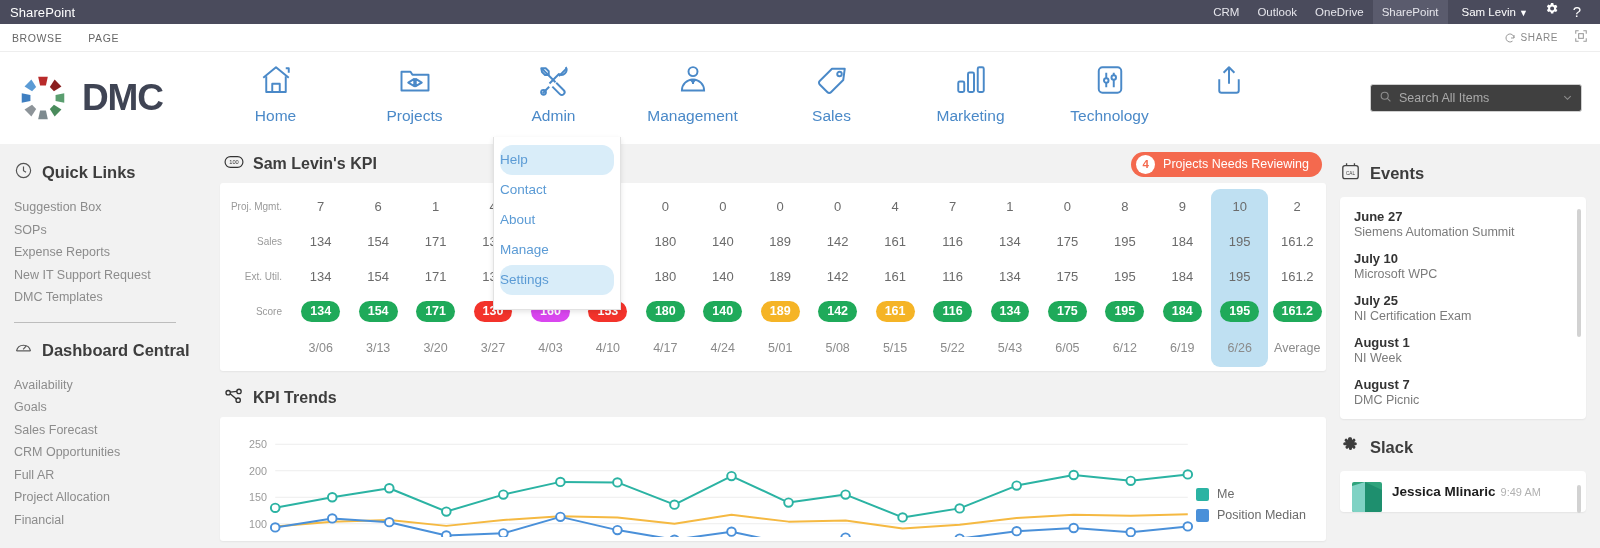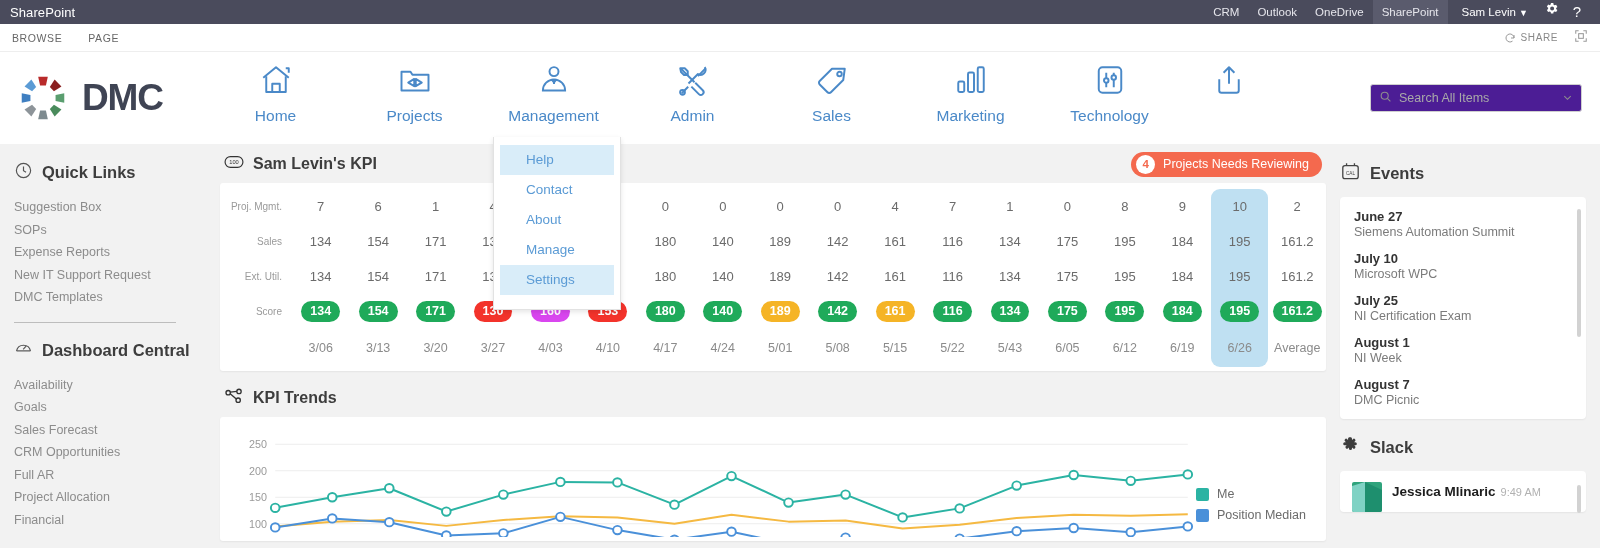--- a/index.html
+++ b/index.html
@@ -45,34 +45,34 @@
   .logo-text { font-size: 37px; font-weight: bold; color: #3f4454; letter-spacing: -1.2px; }
   .navitems { display: flex; align-items: flex-start; flex: 1; height: 92px; padding-top: 10px; }
   .navitem {
     width: 139px; text-align: center; cursor: pointer; color: #4a89c8;
     display: flex; flex-direction: column; align-items: center; gap: 5px;
   }
   .navitem .nav-label { font-size: 15.5px; color: #4a89c8; }
   .navitem.icon-only { width: 100px; }
   .searchbox {
     width: 212px; height: 28px; border: 1px solid #cfcfcf; border-radius: 3px;
-    display: flex; align-items: center; gap: 7px; padding: 0 8px; background: #4c1d95;
+    display: flex; align-items: center; gap: 7px; padding: 0 8px; background: #404040;
     margin-left: auto; margin-right: 4px;
   }
   .searchbox .ph { font-size: 12.5px; color: #a9a9a9; flex: 1; }
 
   
   .dropdown {
     position: absolute; left: 493px; top: 137px; width: 128px; background: #fff;
     border: 1px solid #e2e2e2; border-top: none; box-shadow: 0 2px 5px rgba(0,0,0,.10);
     padding: 8px 0 14px 0; z-index: 40;
   }
   .dd-item {
     height: 30px; line-height: 30px; font-size: 13.5px; color: #5b9bd5;
-    padding-left: 26px; margin: 0 6px; border-radius: 0; cursor: pointer;
+    margin: 0 6px; border-radius: 12px; cursor: pointer;
   }
   .dd-item.hl { background: #d9edf9; }
 
   
   .body {
     display: flex; position: absolute; top: 145px; left: 0; right: 0; bottom: 0;
     background: #f2f2f2;
   }
   .sidebar { width: 214px; flex: 0 0 214px; padding: 16px 0 0 14px; background: #f2f2f2; }
   .side-head { display: flex; align-items: center; gap: 9px; margin-bottom: 12px; }
@@ -227,43 +227,43 @@
               <path d="M7.5 13.7l4-2.4v4.8z"></path>
               <path d="M16.5 13.7l-4-2.4v4.8z"></path>
               <path d="M11.5 13.7h1"></path>
             </svg>
         </span>
         <span class="nav-label">Projects</span>
       </div>
 
       <div class="navitem">
         <span>
-          <svg width="38" height="36" viewBox="0 0 24 24" fill="none" stroke="#4a89c8" stroke-width="1.3">
-              <circle cx="12" cy="6.4" r="3"></circle>
-              <path d="M4.6 19a7.4 7.4 0 0114.8 0z"></path>
-              <path d="M12 11.5v3.2"></path>
-              <path d="M10.4 11.6l1.6 2 1.6-2"></path>
-            </svg>
-        </span>
-        <span class="nav-label">Management</span>
-      </div>
-
-      <div class="navitem">
-        <span>
           <svg width="38" height="36" viewBox="0 0 24 24" fill="none" stroke="#4a89c8" stroke-width="1.3" stroke-linejoin="round">
               <path d="M4 4.5l9 9"></path>
               <path d="M13.5 13.8l5 5a1.8 1.8 0 01-2.6 2.6l-5-5"></path>
               <path d="M3.5 4.2h3l2 2v2.5h-2.5l-2-2z"></path>
               <path d="M20.5 4.2l-5.2 5.2"></path>
               <path d="M19.8 3.4a3.3 3.3 0 01-4.5 4.6L9 14.3"></path>
               <path d="M4.5 20.8l4.3-4.3"></path>
               <circle cx="5" cy="20.2" r="1.6"></circle>
             </svg>
         </span>
         <span class="nav-label">Admin</span>
+      </div>
+
+      <div class="navitem">
+        <span>
+          <svg width="38" height="36" viewBox="0 0 24 24" fill="none" stroke="#4a89c8" stroke-width="1.3">
+              <circle cx="12" cy="6.4" r="3"></circle>
+              <path d="M4.6 19a7.4 7.4 0 0114.8 0z"></path>
+              <path d="M12 11.5v3.2"></path>
+              <path d="M10.4 11.6l1.6 2 1.6-2"></path>
+            </svg>
+        </span>
+        <span class="nav-label">Management</span>
       </div>
 
       <div class="navitem">
         <span>
           <svg width="38" height="36" viewBox="0 0 24 24" fill="none" stroke="#4a89c8" stroke-width="1.3" stroke-linejoin="round">
               <path d="M20.5 4.5l-1 7.5-8.2 8.2a1.6 1.6 0 01-2.3 0L3.8 15a1.6 1.6 0 010-2.3L12 4.5z"></path>
               <circle cx="17" cy="8" r="1.5"></circle>
             </svg>
         </span>
         <span class="nav-label">Sales</span>

